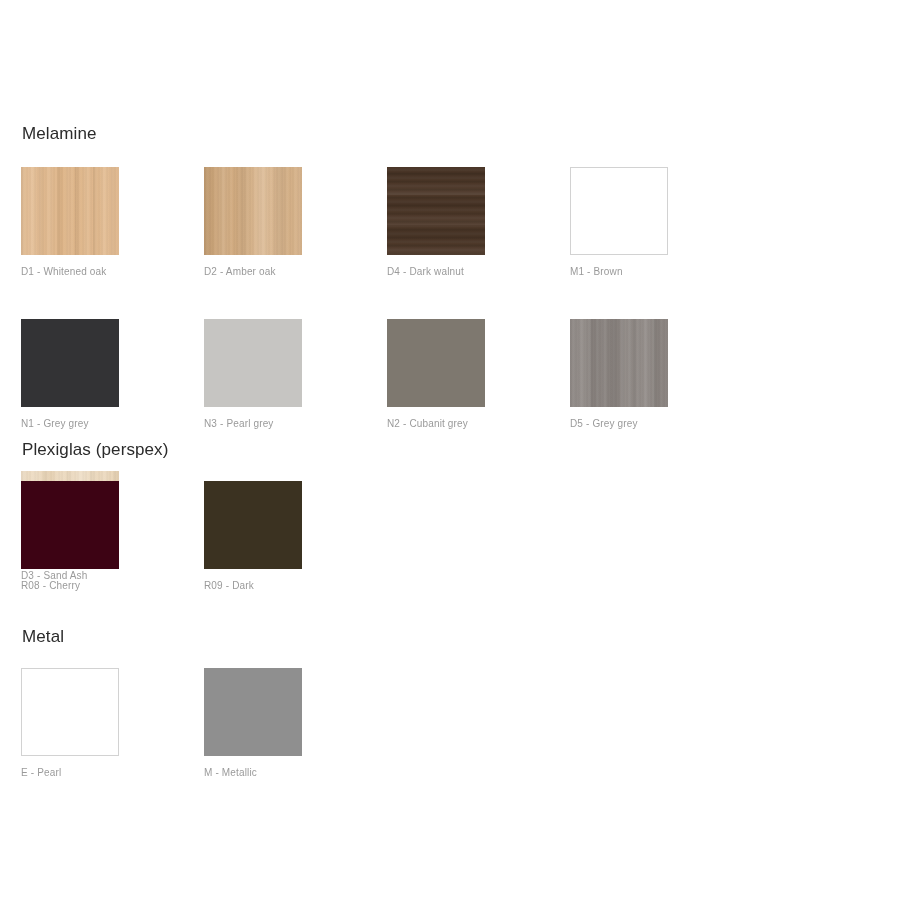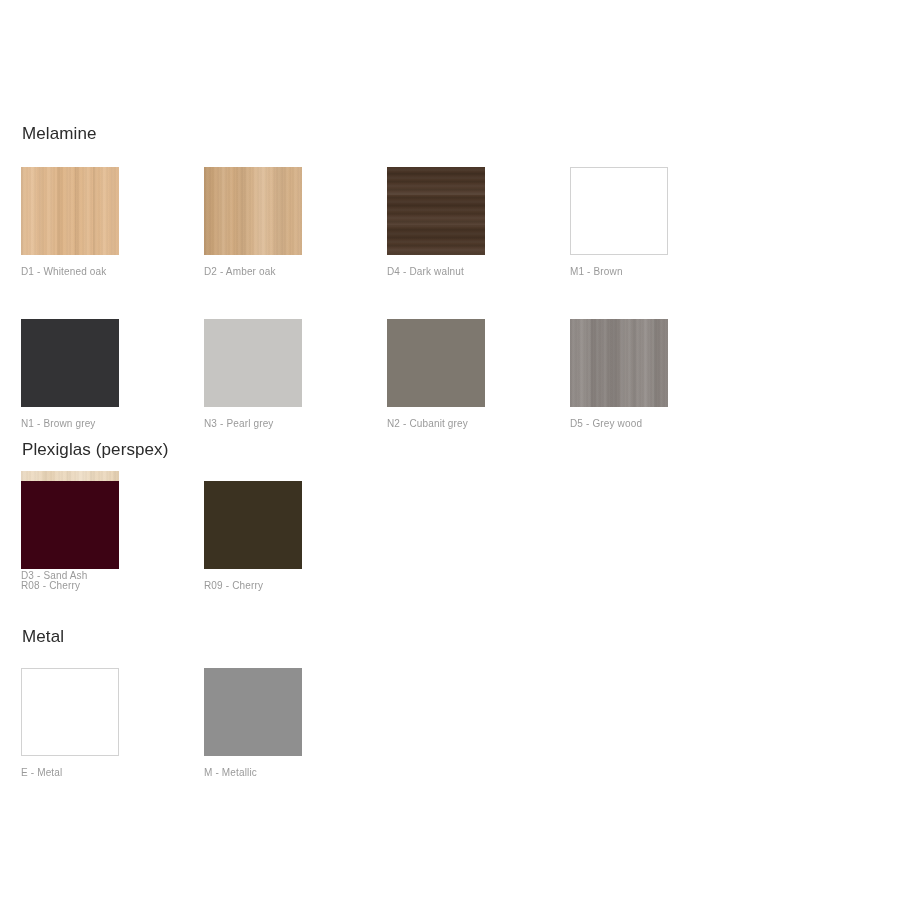--- a/index.html
+++ b/index.html
@@ -206,63 +206,63 @@
             <div class="grain grain-h"></div>
           </div>
           <div class="swatch-label">D4 - Dark walnut</div>
         </div>
         <div class="swatch-cell" style="margin-bottom: 41px;">
           <div class="swatch-chip chip-outline" style="background: rgb(255, 255, 255);"></div>
           <div class="swatch-label">M1 - Brown</div>
         </div>
         <div class="swatch-cell" style="margin-bottom: 41px;">
           <div class="swatch-chip" style="background: rgb(51, 51, 53);"></div>
-          <div class="swatch-label">N1 - Brown grey</div>
+          <div class="swatch-label">N1 - Grey grey</div>
         </div>
         <div class="swatch-cell" style="margin-bottom: 41px;">
           <div class="swatch-chip" style="background: rgb(198, 197, 194);"></div>
           <div class="swatch-label">N3 - Pearl grey</div>
         </div>
         <div class="swatch-cell" style="">
           <div class="swatch-chip" style="background: rgb(126, 120, 111);"></div>
           <div class="swatch-label">N2 - Cubanit grey</div>
         </div>
         <div class="swatch-cell" style="margin-bottom: 41px;">
           <div class="swatch-chip" style="background: rgb(139, 132, 128);">
             <div class="grain grain-v band-greywood"></div>
           </div>
-          <div class="swatch-label">D5 - Grey wood</div>
+          <div class="swatch-label">D5 - Grey grey</div>
         </div>
         <div class="swatch-cell" style="margin-bottom: 41px;">
           <div class="swatch-chip" style="background: rgb(236, 217, 189);">
             <div class="grain grain-v band-sand"></div>
           </div>
           <div class="swatch-label">D3 - Sand Ash</div>
         </div>
       </div>
     </div>
     <div class="section" style="position: absolute; left: 0px; right: 0px; top: 440px;">
       <h2 class="section-title">Plexiglas (perspex)</h2>
       <div class="swatch-grid" style="margin-top: 21px;">
         <div class="swatch-cell" style="margin-bottom: 41px;">
           <div class="swatch-chip" style="background: rgb(61, 3, 20);"></div>
           <div class="swatch-label">R08 - Cherry</div>
         </div>
         <div class="swatch-cell" style="margin-bottom: 41px;">
           <div class="swatch-chip" style="background: rgb(59, 50, 33);"></div>
-          <div class="swatch-label">R09 - Cherry</div>
+          <div class="swatch-label">R09 - Dark</div>
         </div>
       </div>
     </div>
     <div class="section" style="position: absolute; left: 0px; right: 0px; top: 627px;">
       <h2 class="section-title">Metal</h2>
       <div class="swatch-grid" style="margin-top: 21px;">
         <div class="swatch-cell" style="margin-bottom: 41px;">
           <div class="swatch-chip chip-outline" style="background: rgb(255, 255, 255);"></div>
-          <div class="swatch-label">E - Metal</div>
+          <div class="swatch-label">E - Pearl</div>
         </div>
         <div class="swatch-cell" style="margin-bottom: 41px;">
           <div class="swatch-chip" style="background: rgb(143, 143, 143);"></div>
           <div class="swatch-label">M - Metallic</div>
         </div>
       </div>
     </div>
   </div>
 
 </body></html>

